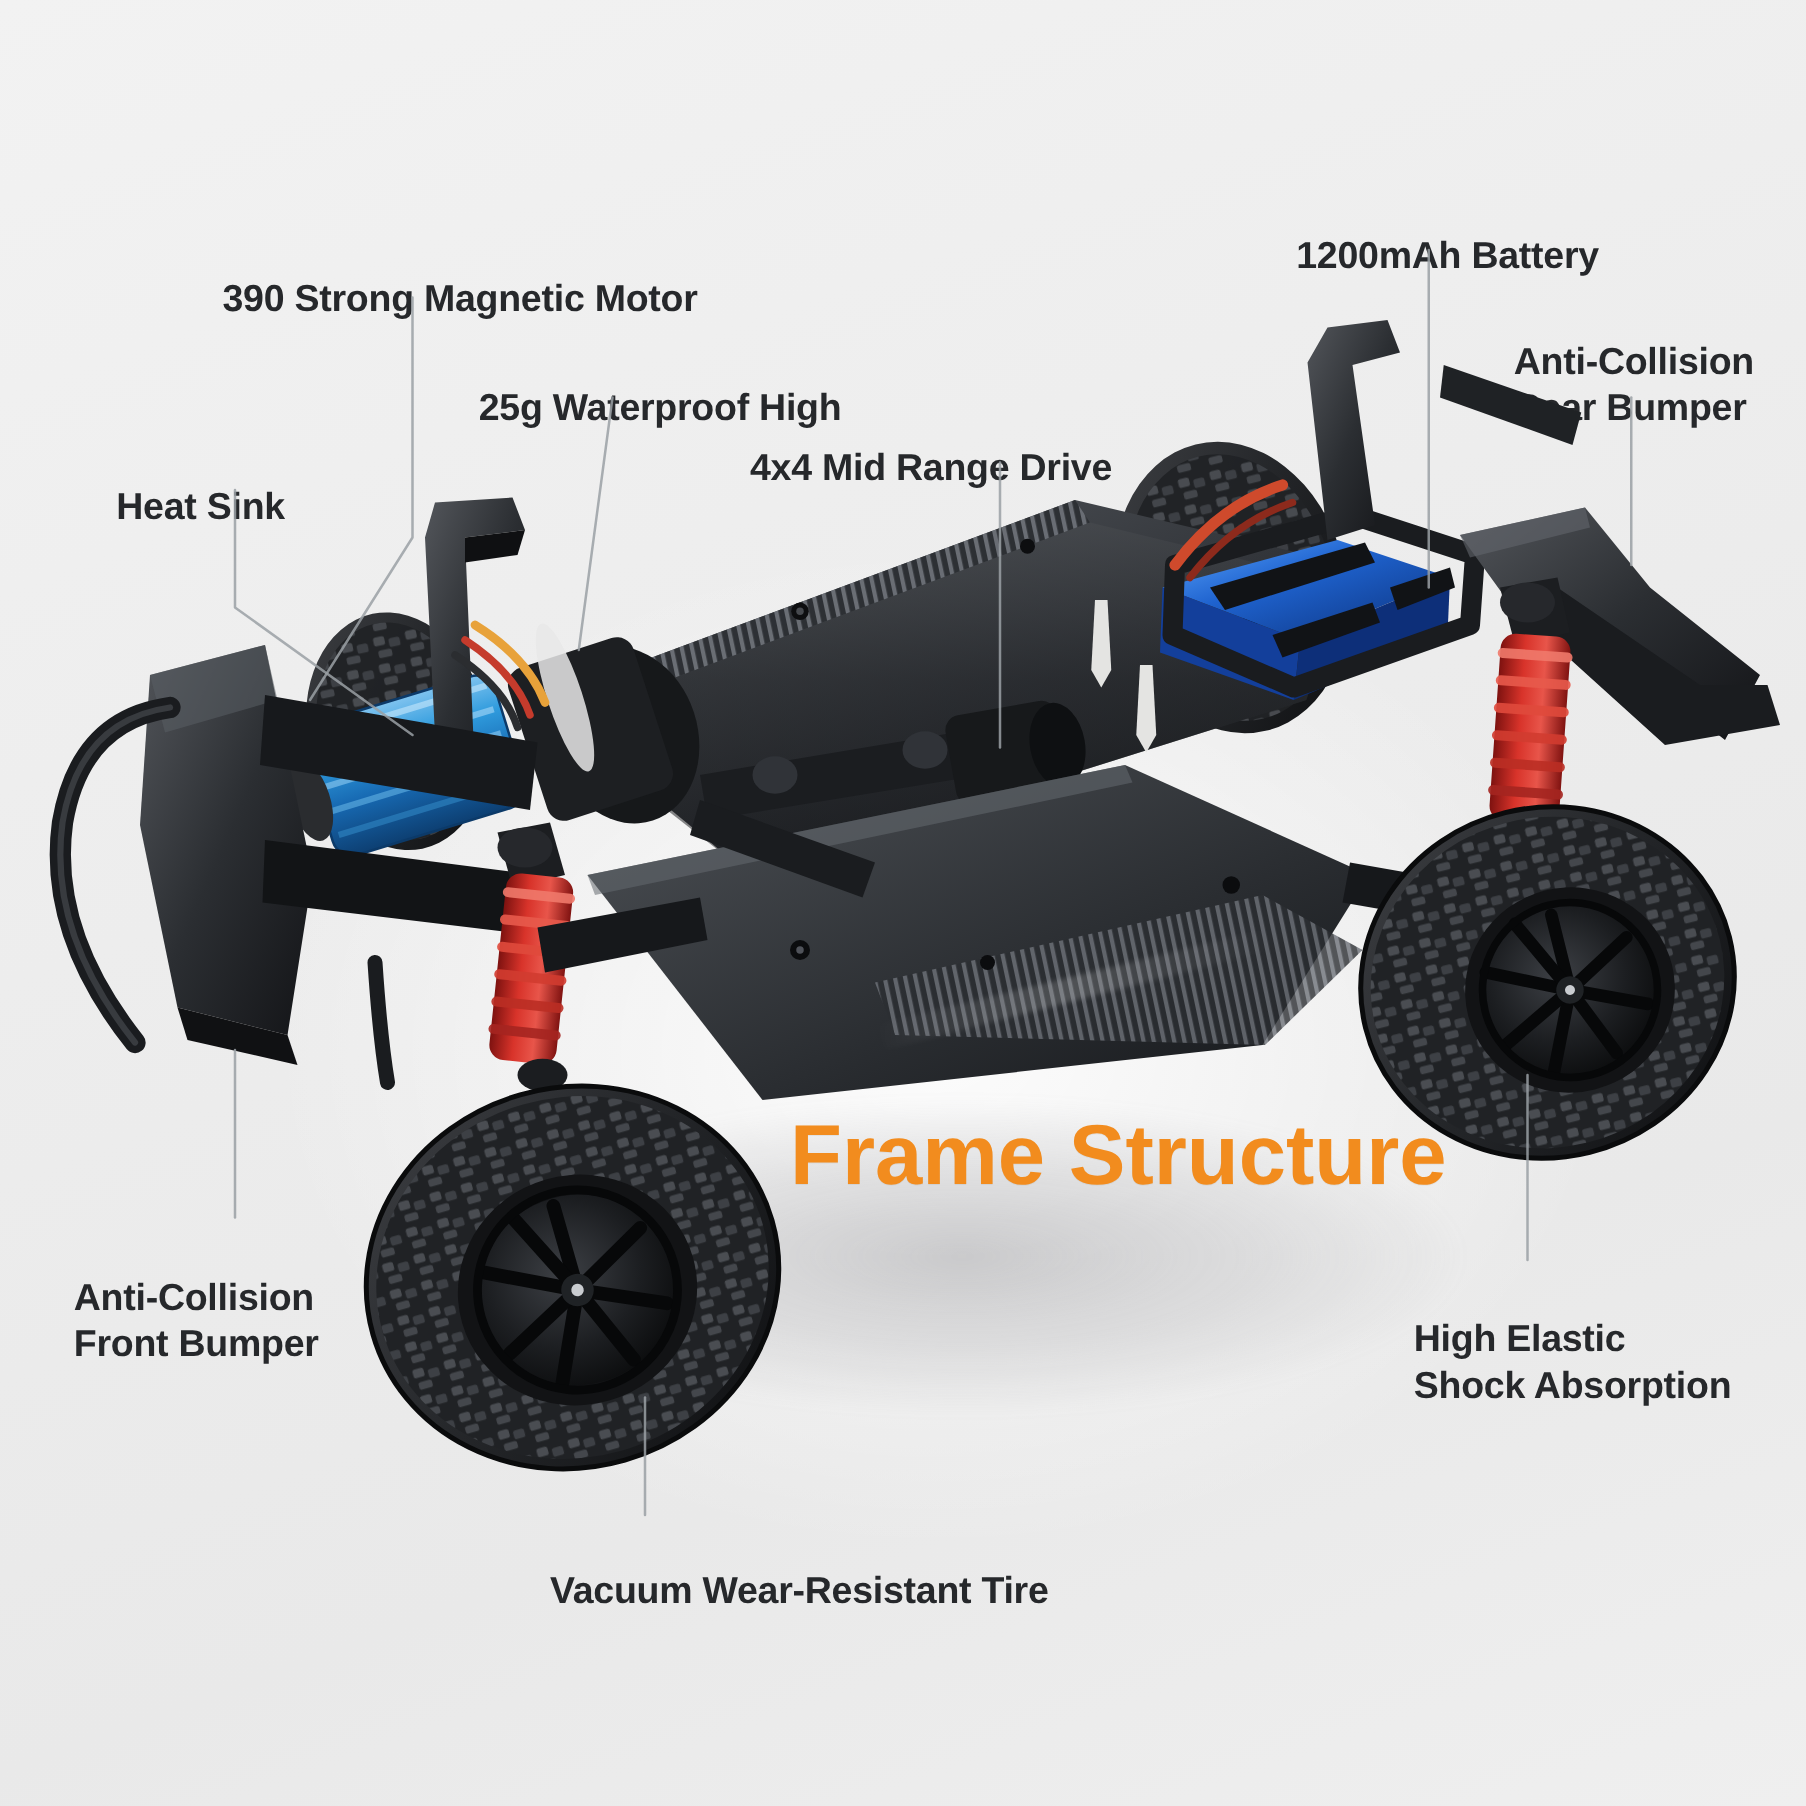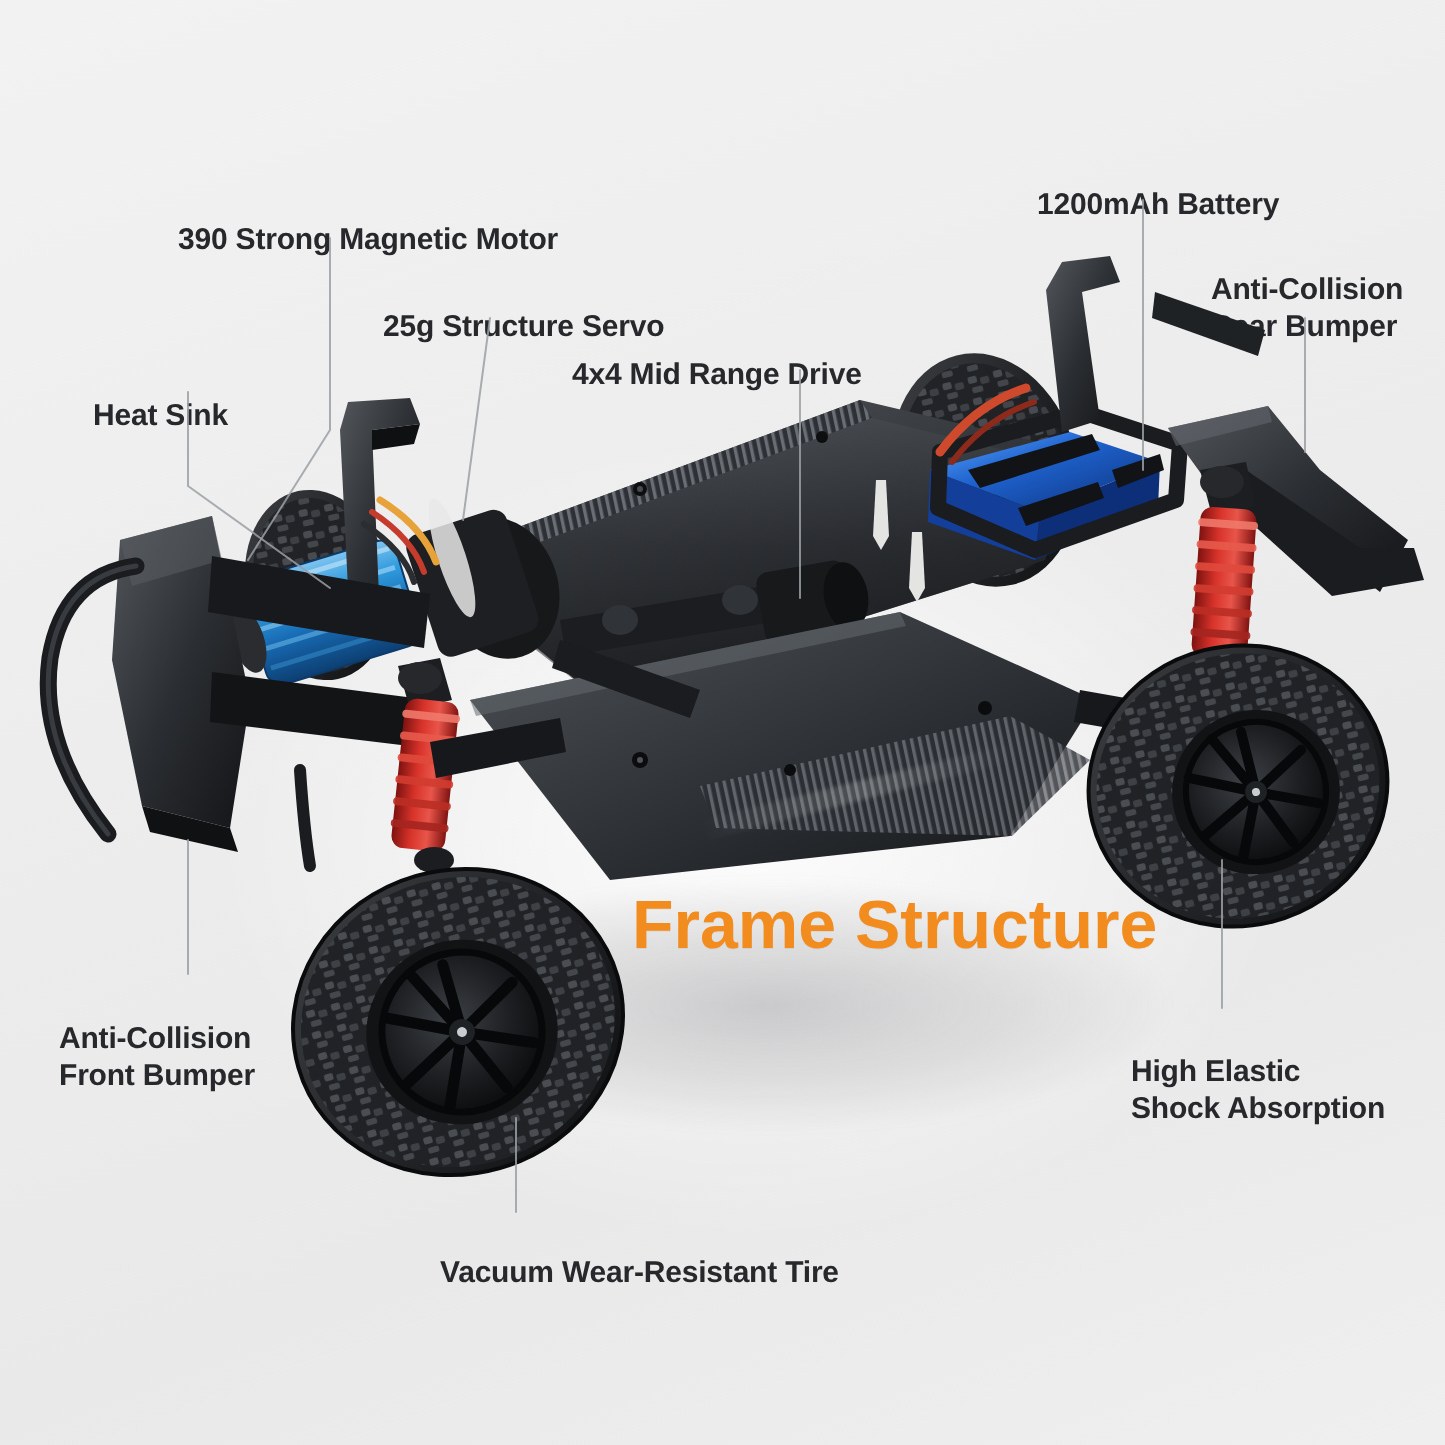--- a/index.html
+++ b/index.html
@@ -359,25 +359,25 @@
     <path class="leader" d="M 188 392 L 188 486 L 330 588"></path>
     <path class="leader" d="M 1143 200 L 1143 470"></path>
     <path class="leader" d="M 1305 318 L 1305 452"></path>
     <path class="leader" d="M 188 840 L 188 974"></path>
     <path class="leader" d="M 1222 860 L 1222 1008"></path>
     <path class="leader" d="M 516 1118 L 516 1212"></path>
   </svg>
 
   <div class="label" style="left:178px; top:194px;">390 Strong Magnetic Motor</div>
 
-  <div class="label" style="left:383px; top:281px;">25g Structure Servo</div>
-
-  <div class="label" style="left:572px; top:329px;">4x4 Mid Range Drive</div>
-
-  <div class="label" style="left:93px; top:370px;">Heat Sink</div>
+  <div class="label" style="left:383px; top:281px;">25g Waterproof High</div>
+
+  <div class="label" style="left:600px; top:329px;">4x4 Mid Range Drive</div>
+
+  <div class="label" style="left:93px; top:360px;">Heat Sink</div>
 
   <div class="label" style="left:1037px; top:159px;">1200mAh Battery</div>
 
   <div class="label right" style="left:1211px; top:244px;">Anti-Collision
 Rear Bumper</div>
 
   <div class="label" style="left:59px; top:993px;">Anti-Collision
 Front Bumper</div>
 
   <div class="label" style="left:440px; top:1227px;">Vacuum Wear-Resistant Tire</div>

